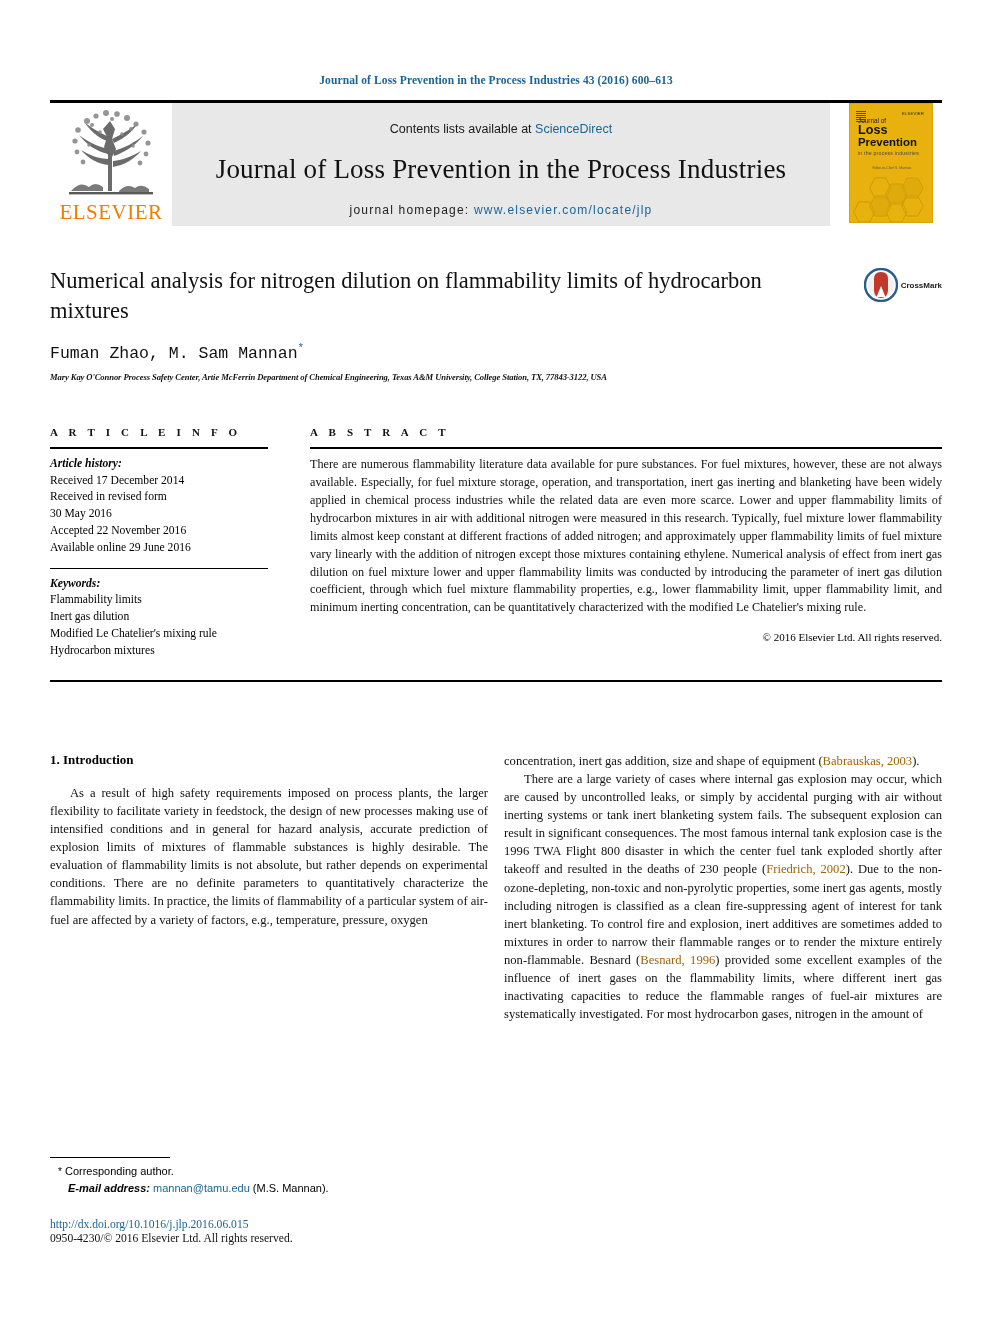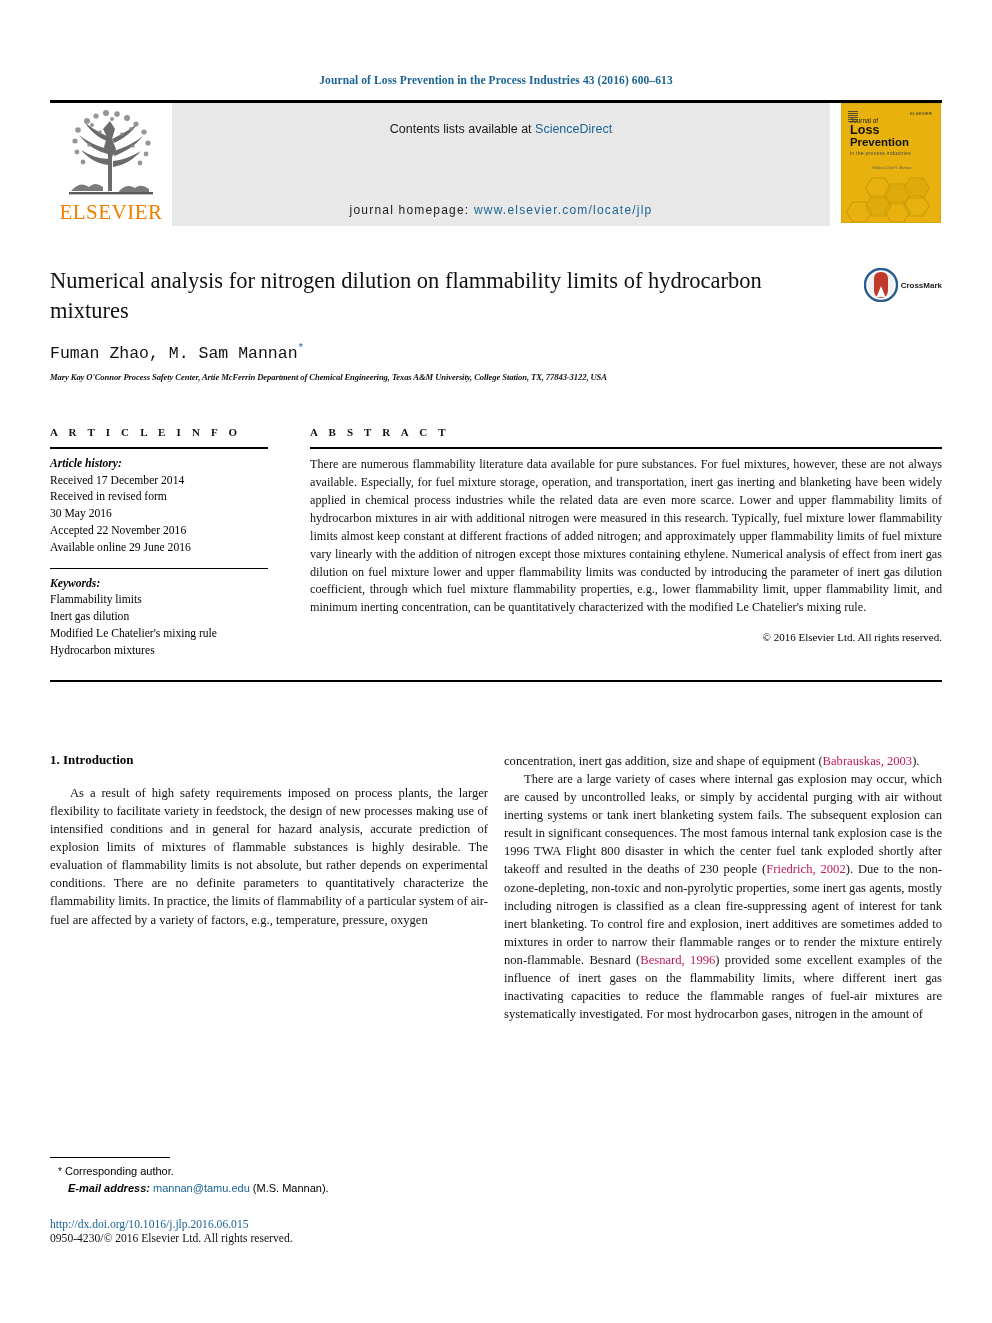--- a/index.html
+++ b/index.html
@@ -90,21 +90,21 @@
   .homepage-line .url { color: #1a6496; }
   .cover-block {
     width: 112px;
     flex: 0 0 112px;
     display: flex;
     align-items: flex-start;
     justify-content: center;
     padding-left: 10px;
   }
   .cover {
-    width: 100px; height: 120px;
+    width: 84px; height: 120px;
     background: #e8b10e;
     position: relative;
     overflow: hidden;
     border: 1px solid #d8a50c;
   }
   .cover .cov-top {
     padding: 7px 6px 0 8px;
     position: relative; z-index: 3;
   }
   .cover .cov-brand {
@@ -253,21 +253,21 @@
   p.body-p {
     font-family: "Liberation Serif", serif;
     font-size: 12.6px;
     line-height: 1.44;
     text-align: justify;
     margin: 0;
     text-indent: 20px;
     color: #111;
   }
   p.body-p.no-indent { text-indent: 0; }
-  .cite { color: #be185d; }
+  .cite { color: #a16207; }
 
   
   .footnote {
     position: absolute;
     left: 50px;
     top: 1157px;
     width: 420px;
   }
   .footnote .fn-rule {
     border-top: 1px solid #000;
@@ -353,20 +353,21 @@
         <rect x="6" y="85" width="84" height="2.4" fill="#5a5a5a"></rect>
       </svg>
       <div class="elsevier-word">ELSEVIER</div>
     </div>
 
     <div class="journal-center">
       <div class="contents-line">
         <span>Contents lists available at</span>
         <span class="sd">ScienceDirect</span>
       </div>
+      <div class="journal-title">Journal of Loss Prevention in the Process Industries</div>
       <div class="homepage-line">
         <span>journal homepage:</span>
         <span class="url">www.elsevier.com/locate/jlp</span>
       </div>
     </div>
 
     <div class="cover-block">
       <div class="cover">
         <svg class="hexes" viewBox="0 0 92 62" preserveAspectRatio="none">
           <g fill="none" stroke="#c79a08" stroke-width="1">

